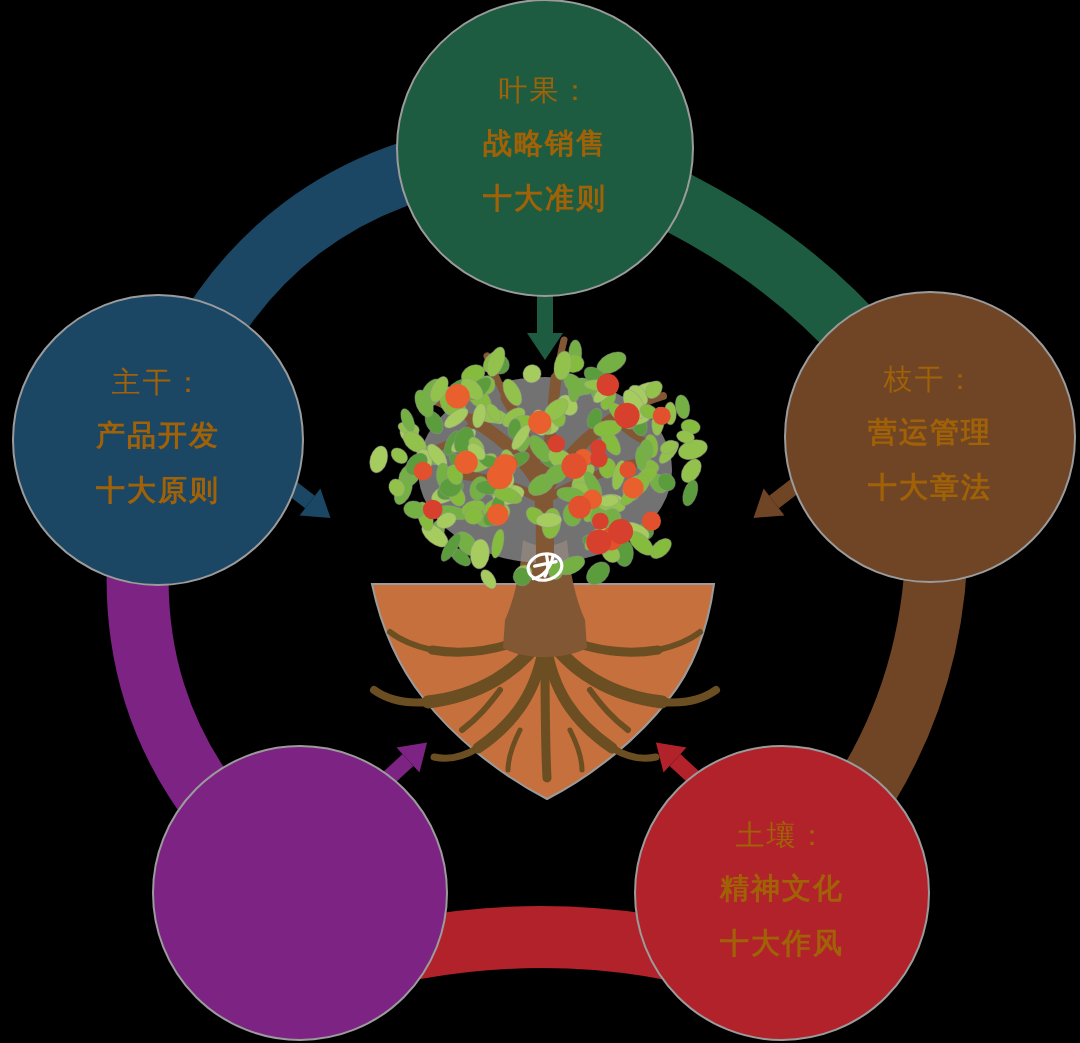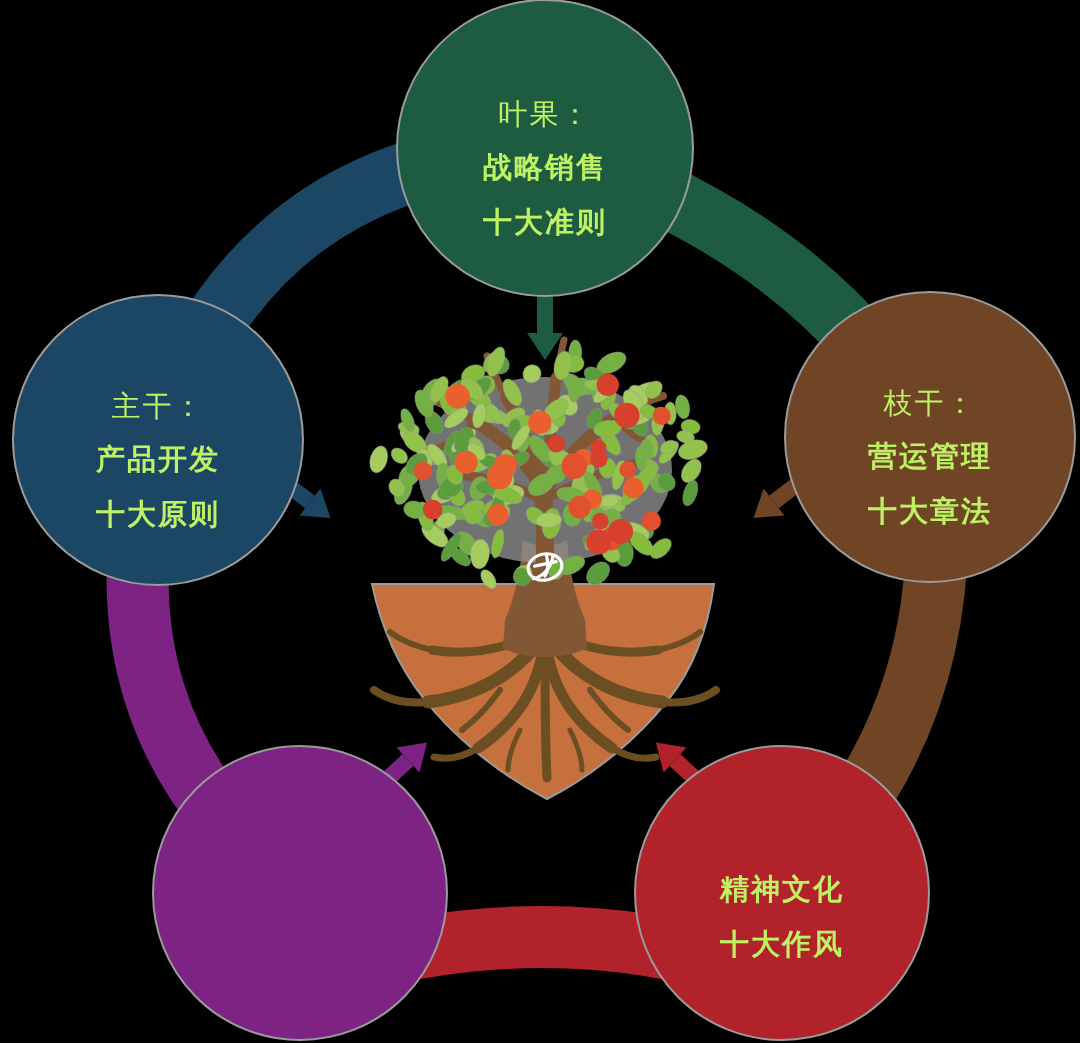--- a/index.html
+++ b/index.html
@@ -8,21 +8,21 @@
           font-family:"Liberation Sans","DejaVu Sans",sans-serif;}
   #diagram{position:absolute;left:0;top:0;}
   .band{fill:none;stroke-width:62;stroke-linecap:butt;}
   circle.node{stroke:var(--outline,#9b9b9b);stroke-width:2;}
   .soil{stroke:var(--outline,#9b9b9b);stroke-width:2;}
   .canopy-back{opacity:.8;}
   .branch,.root{fill:none;stroke-linecap:round;}
   .arrow line{stroke-width:16;}
   .logo-stroke{fill:none;stroke-width:3.2;stroke-linecap:round;}
   .node-label{position:absolute;transform:translate(-50%,-50%);width:330px;text-align:center;
-              color:#bef264;z-index:5;margin-top:24px;}
+              color:#a16207;z-index:5;}
   .node-label .prefix{font-size:29px;line-height:40px;margin-bottom:6px;font-weight:400;letter-spacing:2px;}
   .node-label .big{font-size:29px;line-height:55px;font-weight:700;letter-spacing:2px;}
 </style>
 </head>
 <body>
 
 <div id="canvas" style="background: rgb(0, 0, 0);">
 
   <svg id="diagram" width="1080" height="1043" viewBox="0 0 1080 1043">
 
@@ -330,20 +330,21 @@
     <div class="prefix">叶果：</div>
     <div class="big">战略销售</div>
     <div class="big">十大准则</div>
   </div>
   <div class="node-label" style="left: 930px; top: 437px;">
     <div class="prefix">枝干：</div>
     <div class="big">营运管理</div>
     <div class="big">十大章法</div>
   </div>
   <div class="node-label" style="left: 782px; top: 893px;">
+    <div class="prefix">土壤：</div>
     <div class="big">精神文化</div>
     <div class="big">十大作风</div>
   </div>
   <div class="node-label" style="left: 300px; top: 893px;">
   </div>
   <div class="node-label" style="left: 158px; top: 440px;">
     <div class="prefix">主干：</div>
     <div class="big">产品开发</div>
     <div class="big">十大原则</div>
   </div>

